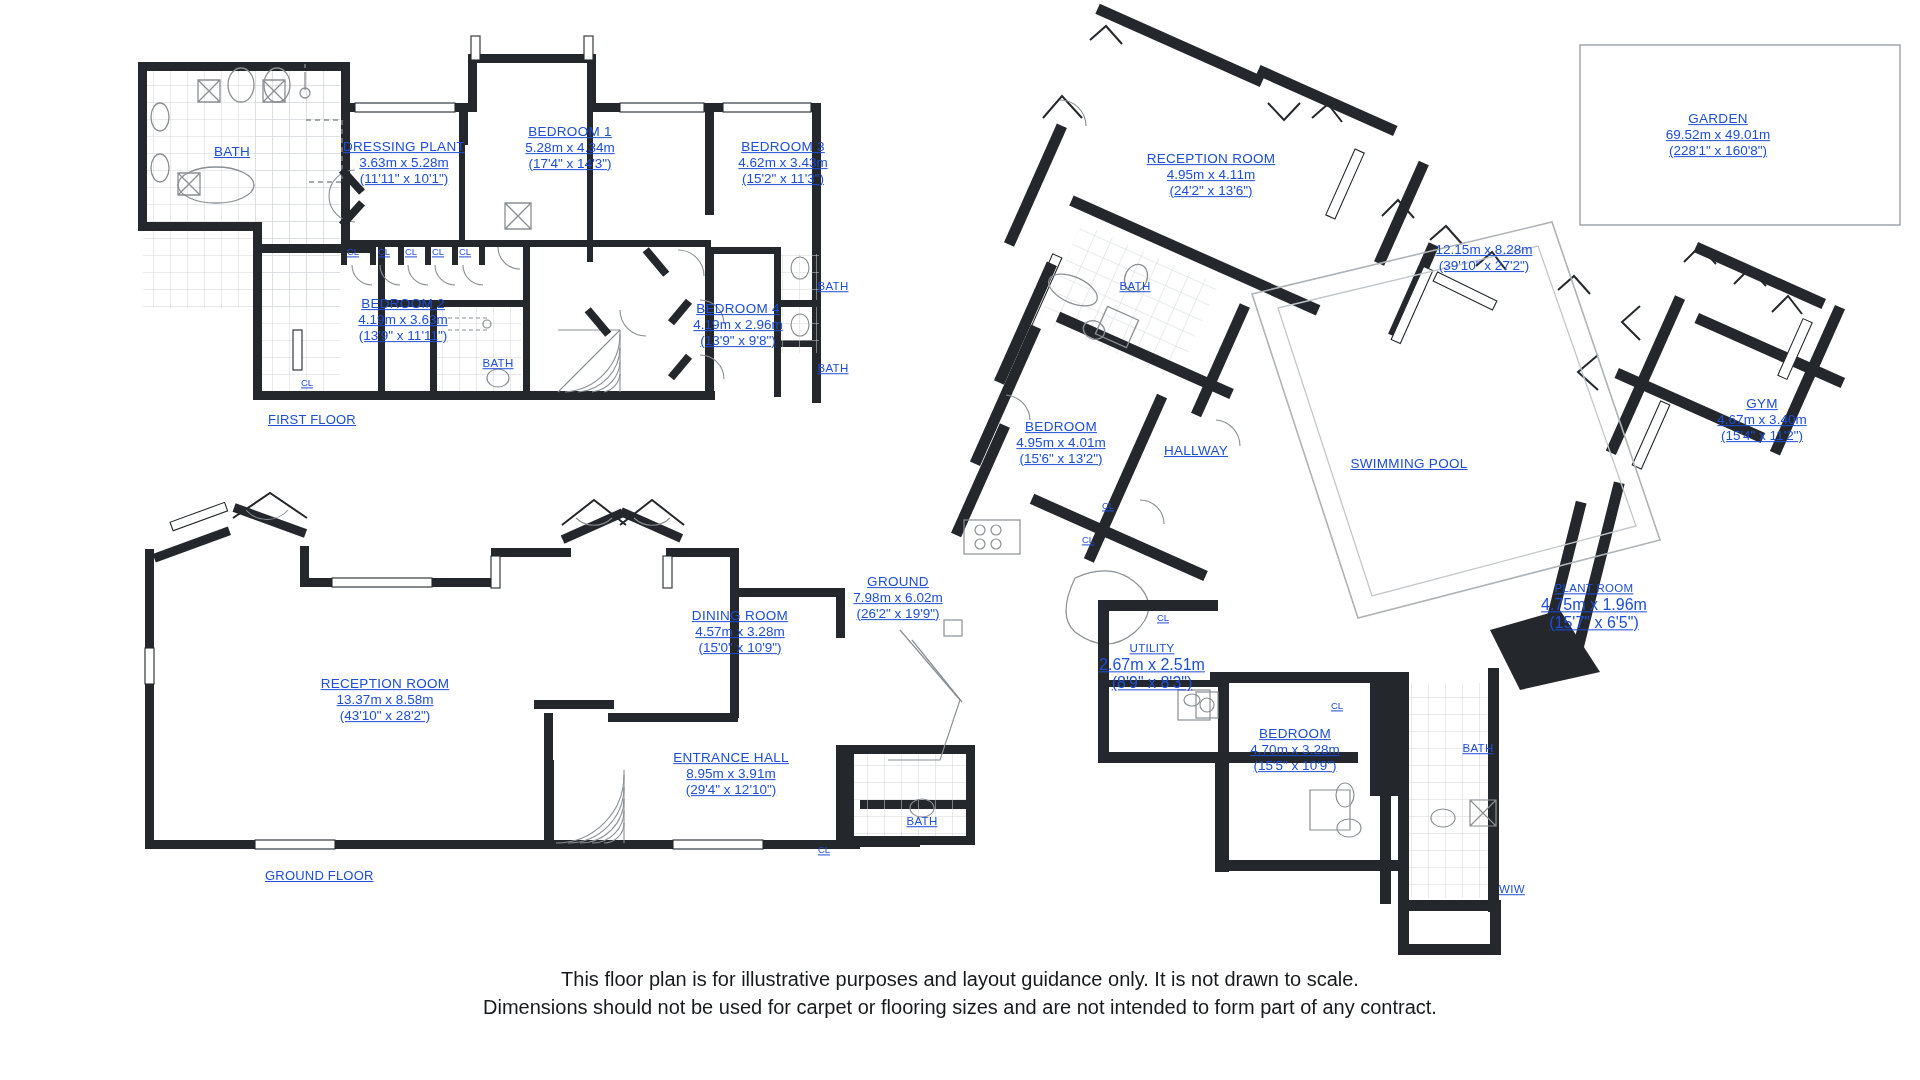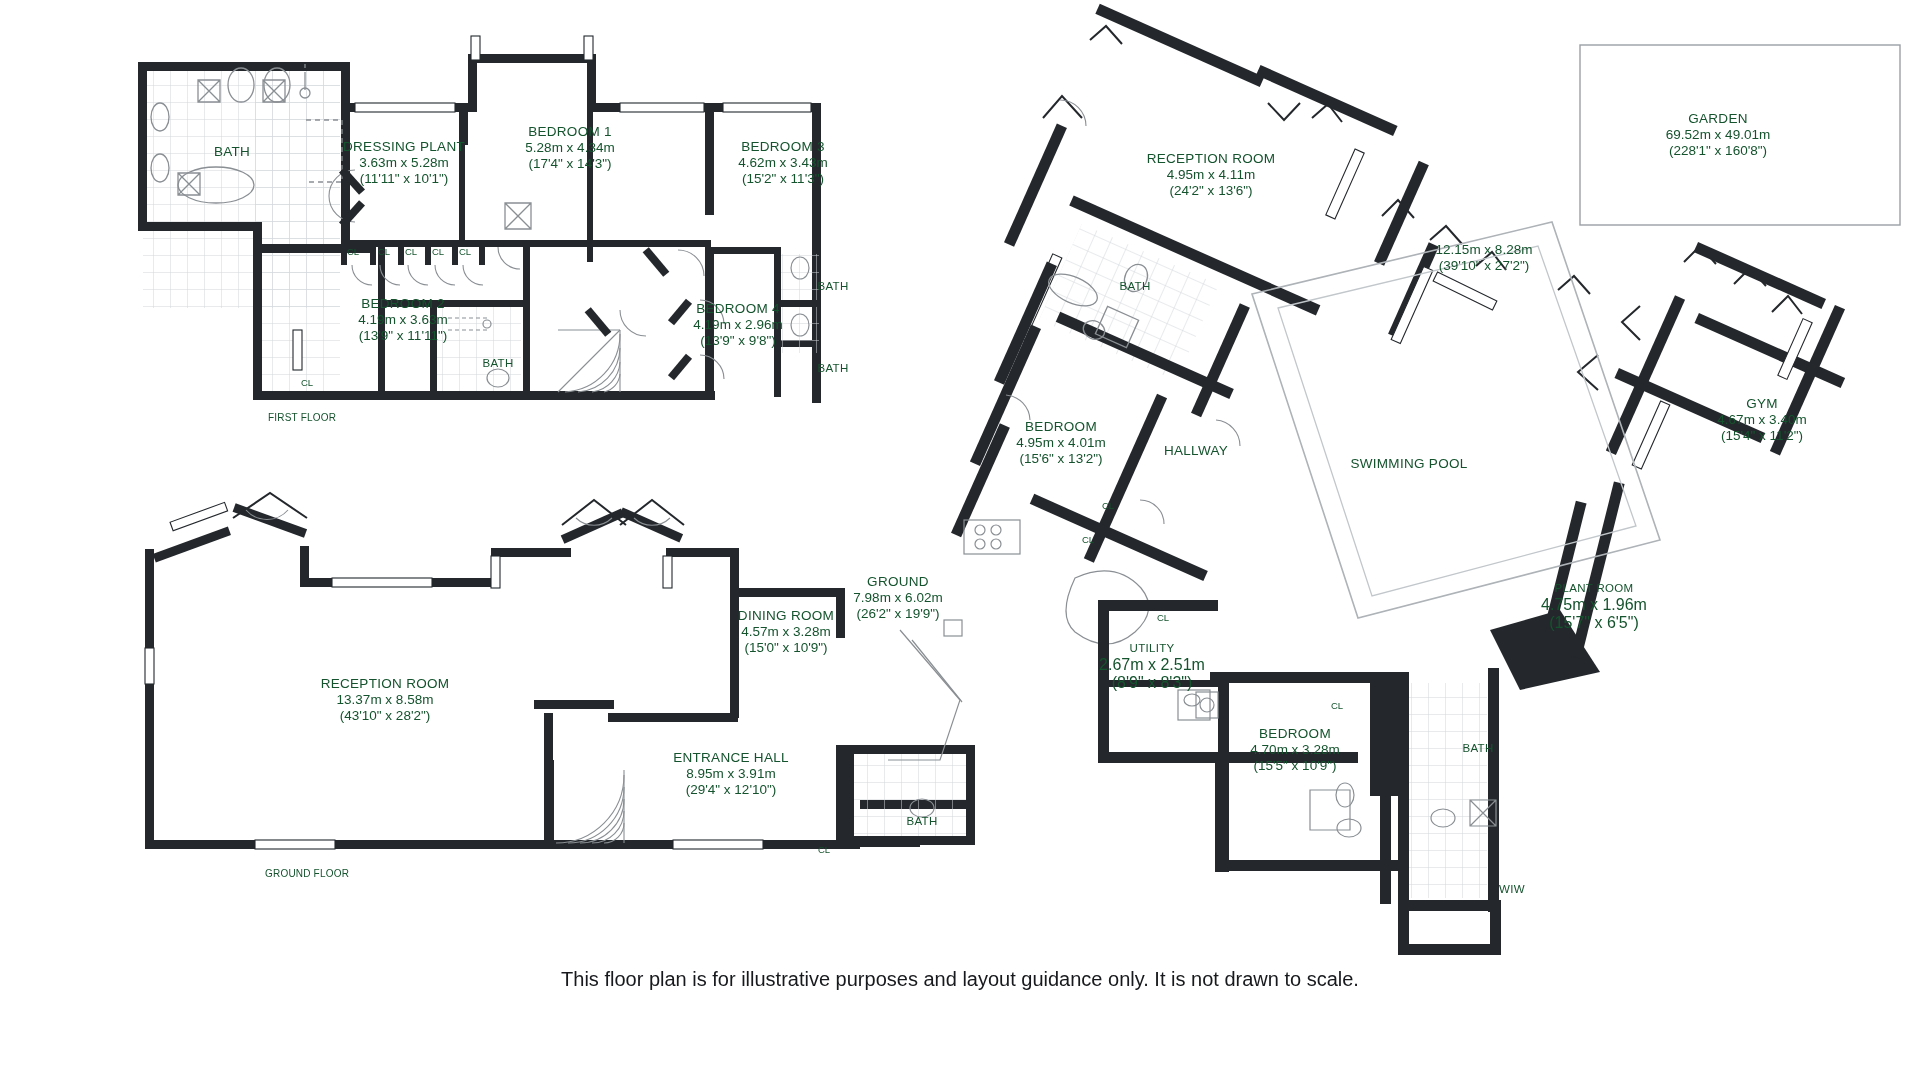--- a/index.html
+++ b/index.html
@@ -1,27 +1,27 @@
 <!DOCTYPE html>
 <html><head>
 <meta charset="utf-8">
 <style>
   html,body{margin:0;padding:0;background:#ffffff;}
   body{width:1920px;height:1080px;font-family:"Liberation Sans",sans-serif;color:#1a1d21;overflow:hidden;}
   #stage{position:relative;width:1920px;height:1080px;}
   svg#plan{position:absolute;left:0;top:0;width:1920px;height:1080px;}
 
-  .lbl{position:absolute;text-align:center;line-height:1.18;color:#14532d;
-       font-family:"Liberation Sans",sans-serif;white-space:nowrap;}
+  .lbl{position:absolute;text-align:center;line-height:1.18;color:#1d4ed8;
+       font-family:"Liberation Sans",sans-serif;white-space:nowrap;text-decoration:underline;}
   .lbl .nm{font-size:13.5px;letter-spacing:.3px;}
   .lbl .dm{font-size:13.5px;}
   .lbl.small .nm{font-size:11.5px;}
   .lbl.small .dm{font-size:16px;}
   .lbl.cl{font-size:9.5px;}
-  .lbl.floor{font-size:10px;text-align:left;letter-spacing:.2px;}
+  .lbl.floor{font-size:13px;text-align:left;letter-spacing:.2px;}
 
   .footer{position:absolute;left:0;width:1920px;text-align:center;color:#17191c;}
   #total{top:920px;font-size:26px;}
   #disc1{top:968px;font-size:20px;}
   #disc2{top:996px;font-size:20px;}
 </style>
 </head>
 <body>
 
 <div id="stage">
@@ -416,21 +416,21 @@
         <div class="nm">BATH</div>
       </div>
       <div class="lbl small" style="left: 833px; top: 369px; transform: translate(-50%, -50%);">
         <div class="nm">BATH</div>
       </div>
       <div class="lbl" style="left: 385px; top: 700px; transform: translate(-50%, -50%);">
         <div class="nm">RECEPTION ROOM</div>
         <div class="dm">13.37m x 8.58m</div>
         <div class="dm">(43'10" x 28'2")</div>
       </div>
-      <div class="lbl" style="left: 740px; top: 632px; transform: translate(-50%, -50%); margin-left: 46px;">
+      <div class="lbl" style="left: 740px; top: 632px; transform: translate(-50%, -50%);">
         <div class="nm">DINING ROOM</div>
         <div class="dm">4.57m x 3.28m</div>
         <div class="dm">(15'0" x 10'9")</div>
       </div>
       <div class="lbl" style="left: 898px; top: 598px; transform: translate(-50%, -50%);">
         <div class="nm">GROUND</div>
         <div class="dm">7.98m x 6.02m</div>
         <div class="dm">(26'2" x 19'9")</div>
       </div>
       <div class="lbl" style="left: 731px; top: 774px; transform: translate(-50%, -50%);">
@@ -502,17 +502,18 @@
       <div class="lbl cl" style="left: 465px; top: 252px; transform: translate(-50%, -50%);">CL</div>
       <div class="lbl cl" style="left: 307px; top: 383px; transform: translate(-50%, -50%);">CL</div>
       <div class="lbl cl" style="left: 824px; top: 850px; transform: translate(-50%, -50%);">CL</div>
       <div class="lbl cl" style="left: 1108px; top: 506px; transform: translate(-50%, -50%);">CL</div>
       <div class="lbl cl" style="left: 1088px; top: 540px; transform: translate(-50%, -50%);">CL</div>
       <div class="lbl cl" style="left: 1163px; top: 618px; transform: translate(-50%, -50%);">CL</div>
       <div class="lbl cl" style="left: 1337px; top: 706px; transform: translate(-50%, -50%);">CL</div>
     </div>
 
 <div class="footer" id="disc1">This floor plan is for illustrative purposes and layout guidance only. It is not drawn to scale.</div>
+<div class="footer" id="disc2">Dimensions should not be used for carpet or flooring sizes and are not intended to form part of any contract.</div>
 
 <div class="lbl floor" style="left:268px;top:412px;">FIRST FLOOR</div>
 <div class="lbl floor" style="left:265px;top:868px;">GROUND FLOOR</div>
 
 </div>
 
 </body></html>

